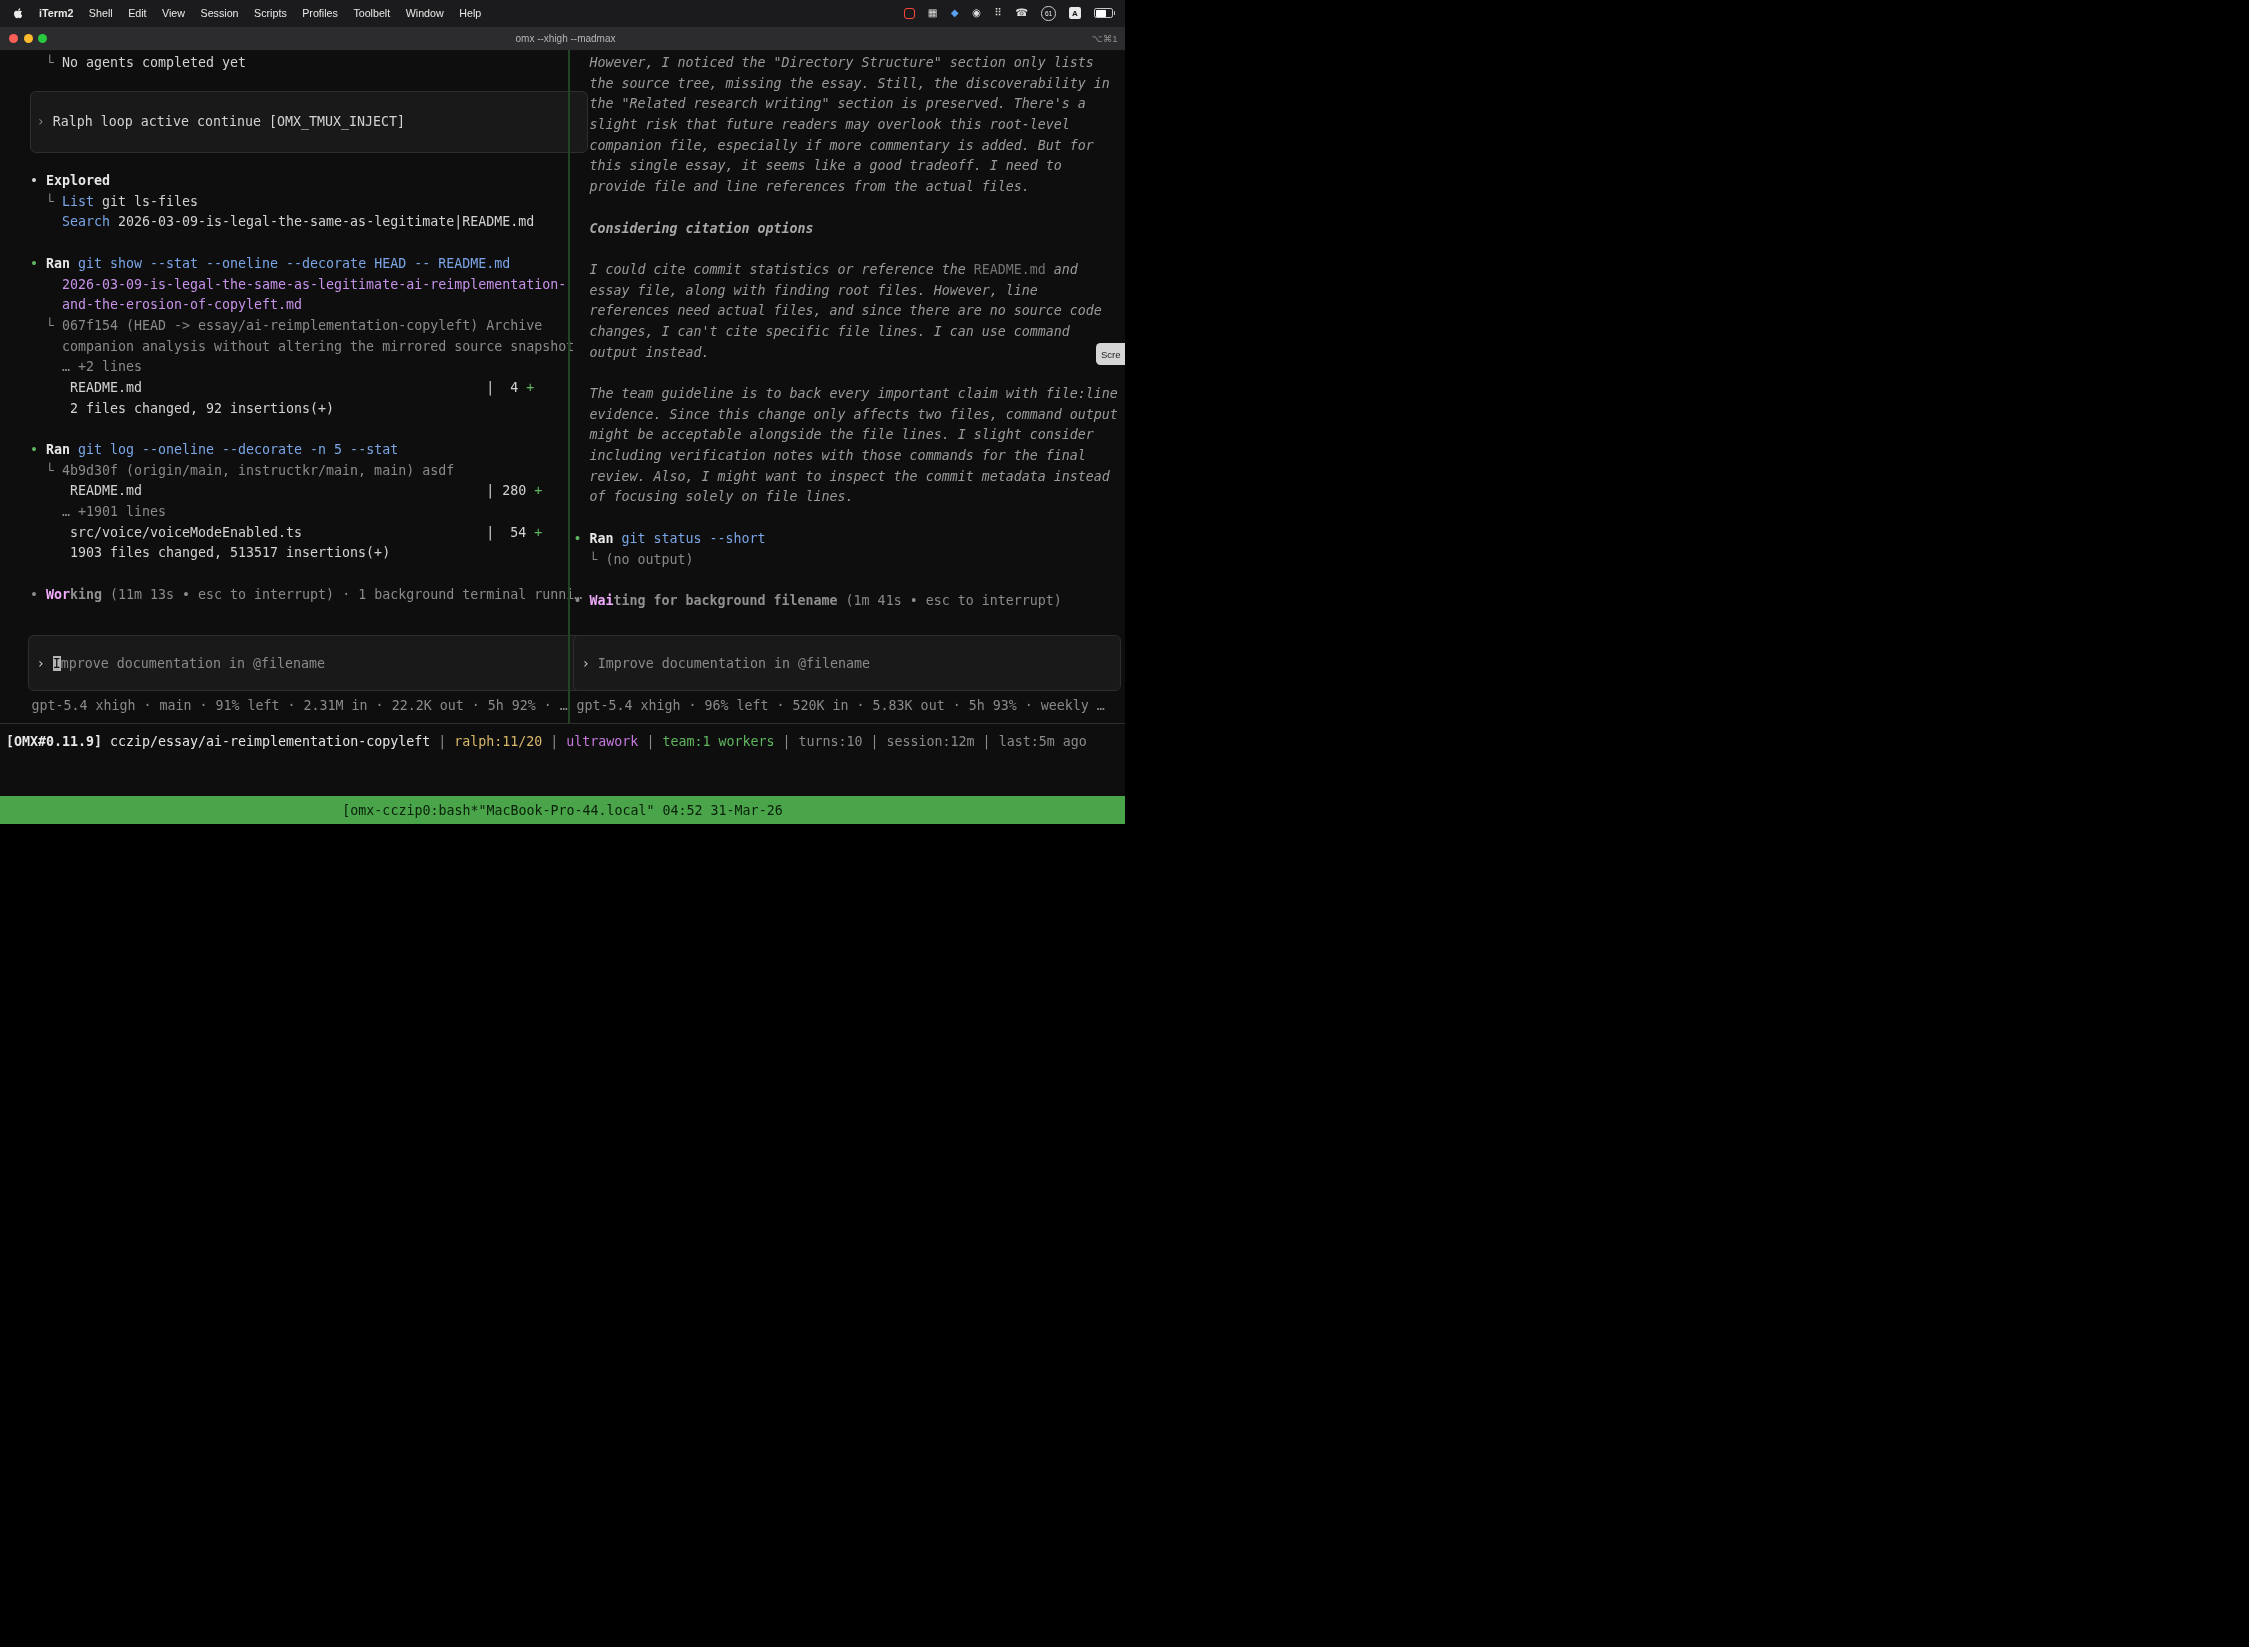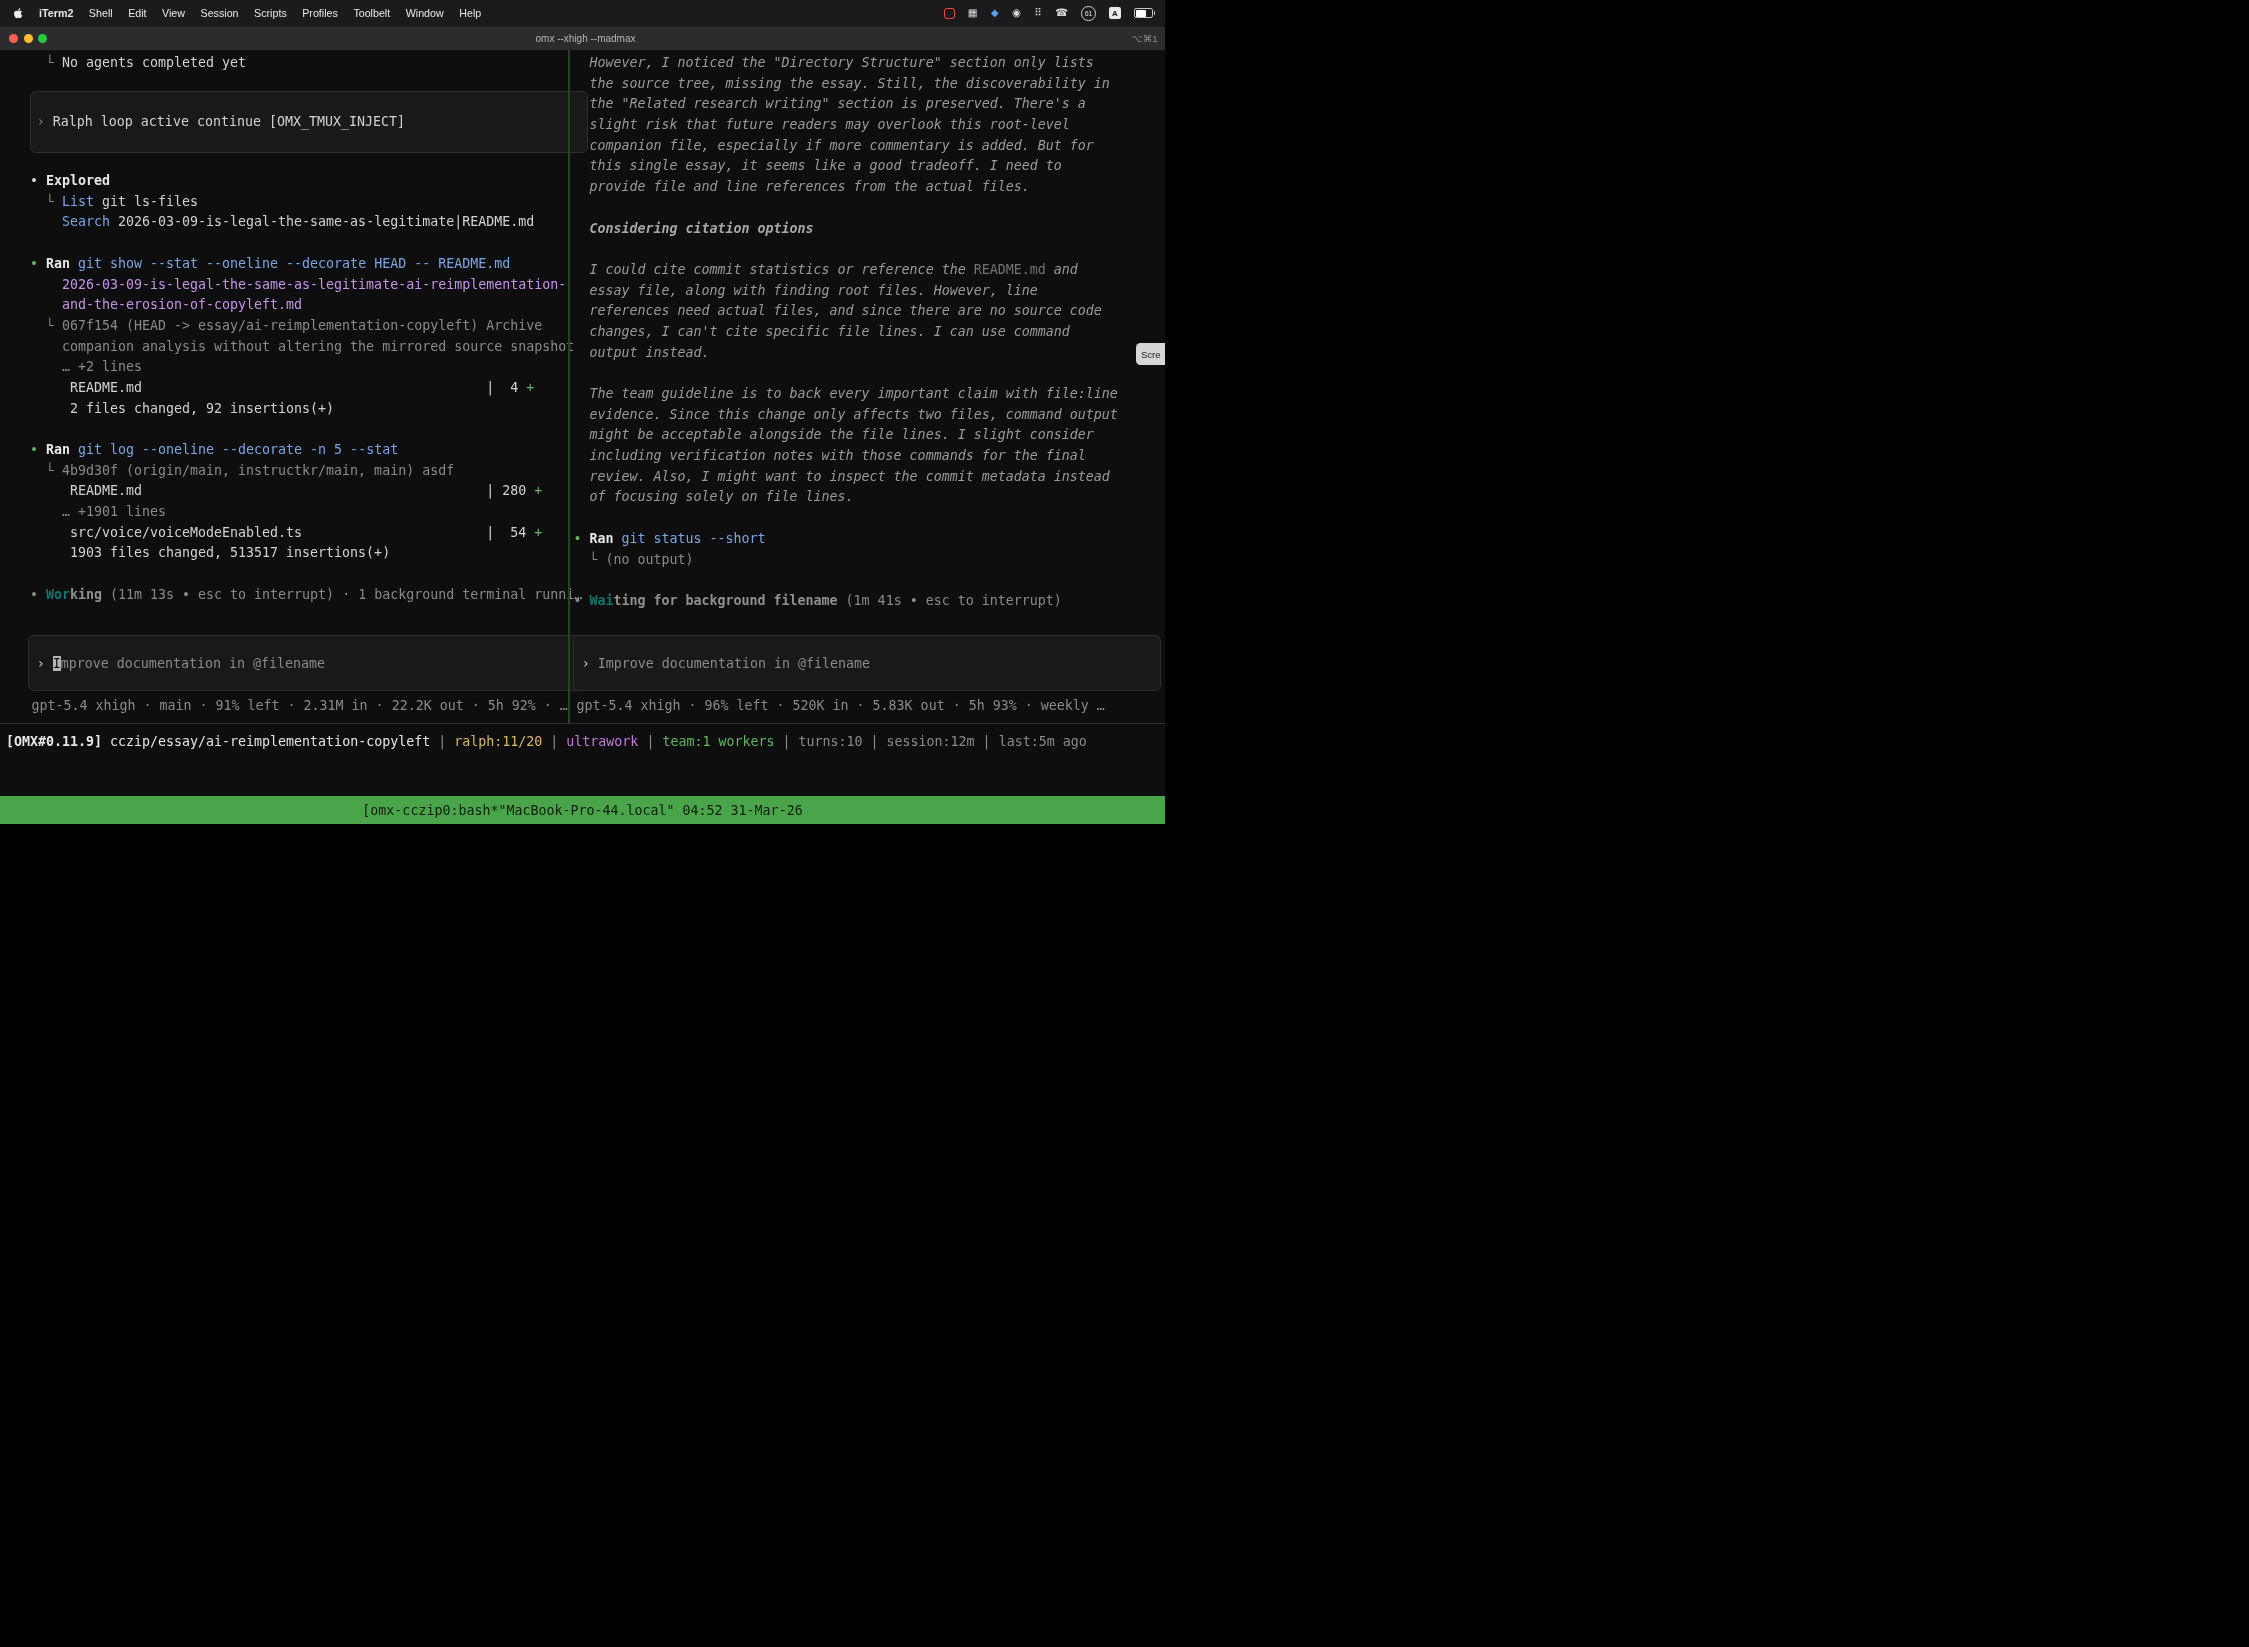--- a/index.html
+++ b/index.html
@@ -1,17 +1,17 @@
 <!DOCTYPE html>
 <html style="font-size:11.8px"><head>
 <meta charset="utf-8">
 <style>
   html,body{margin:0;padding:0;background:#000;}
   .screen{position:relative;width:1125px;height:824px;background:#0e0e0e;overflow:hidden;
-          font-family:"DejaVu Sans Mono",monospace;padding-left:40px;}
+          font-family:"DejaVu Sans Mono",monospace;}
 
   
   .menubar{position:absolute;left:0;top:0;right:0;height:26.6px;background:#1b1b1d;
            display:flex;align-items:center;justify-content:space-between;
            font-family:"Liberation Sans",sans-serif;font-size:10.7px;color:#e8e8e8;}
   .mb-left{display:flex;align-items:center;gap:15.5px;padding-left:13.3px;}
   .mb-item{cursor:default;white-space:nowrap;}
   .mb-item.bold{font-weight:bold;}
   .apple{display:flex;align-items:center;}
   .mb-right{display:flex;align-items:center;gap:13.3px;padding-right:11.8px;}
@@ -52,21 +52,21 @@
   .input-box{position:absolute;left:4.4px;right:4.4px;bottom:32px;height:56px;background:#191919;
              border:0.7px solid #2e2e2e;border-radius:5.9px;display:flex;align-items:center;
              padding:0 7.4px;box-sizing:border-box;white-space:pre;}
   .pane-status{position:absolute;left:7.4px;bottom:5.9px;height:20.7px;line-height:20.7px;white-space:pre;}
 
   
   .sg-fg{color:#d2d2d2;}
   .sg-b{color:#e8e8e8;font-weight:bold;}
   .sg-dim{color:#8a8a8a;}
   .sg-dimb{color:#909090;font-weight:bold;}
-  .sg-sh{color:#0f766e;font-weight:bold;}
+  .sg-sh{color:#f0abfc;font-weight:bold;}
   .sg-blue{color:#7aa5e6;}
   .sg-blueit{color:#737373;}
   .sg-mag{color:#c792ea;}
   .sg-grn{color:#5fb75f;}
   .sg-thin{color:#9a9a9a;font-style:italic;}
   .sg-thinb{color:#a8a8a8;font-style:italic;font-weight:bold;}
   .sg-cur{background:#b6b6b6;color:#141414;}
   .sg-red{color:#e5e5e5;}
   .sg-yel{color:#d9b96a;}
   .sg-pink{color:#c678dd;}

